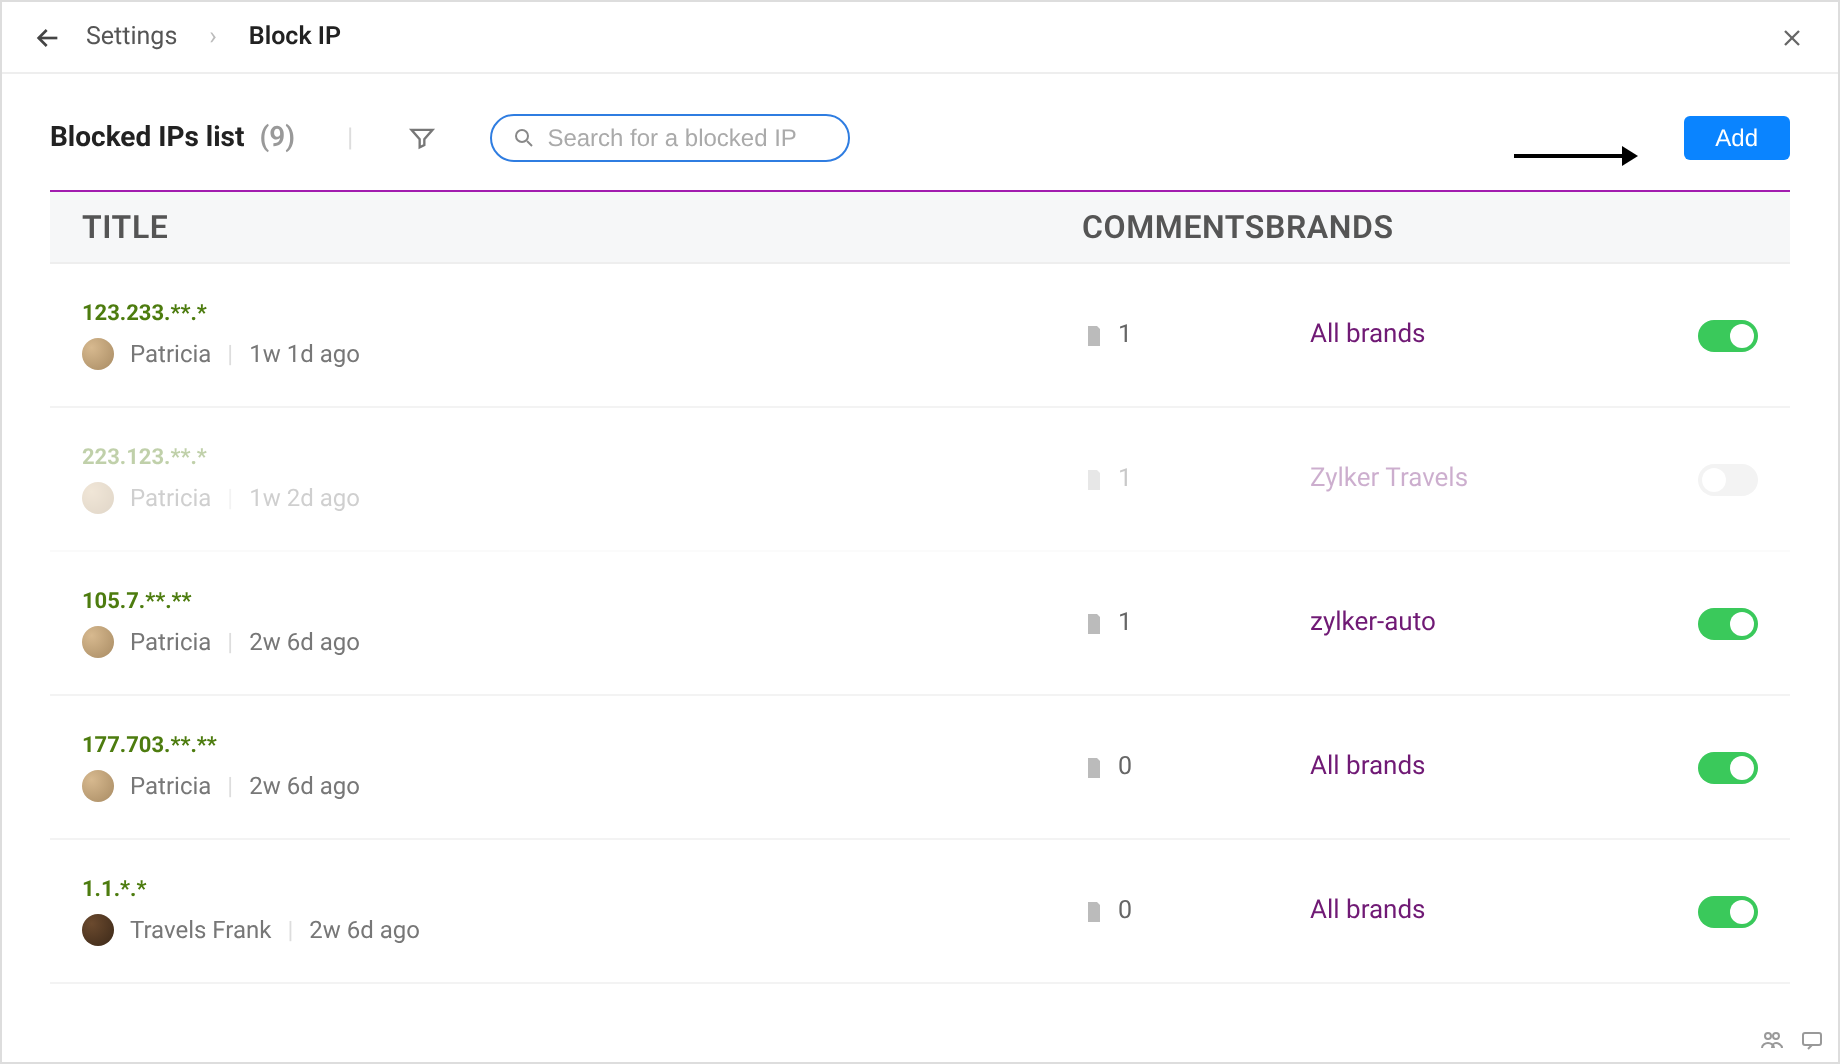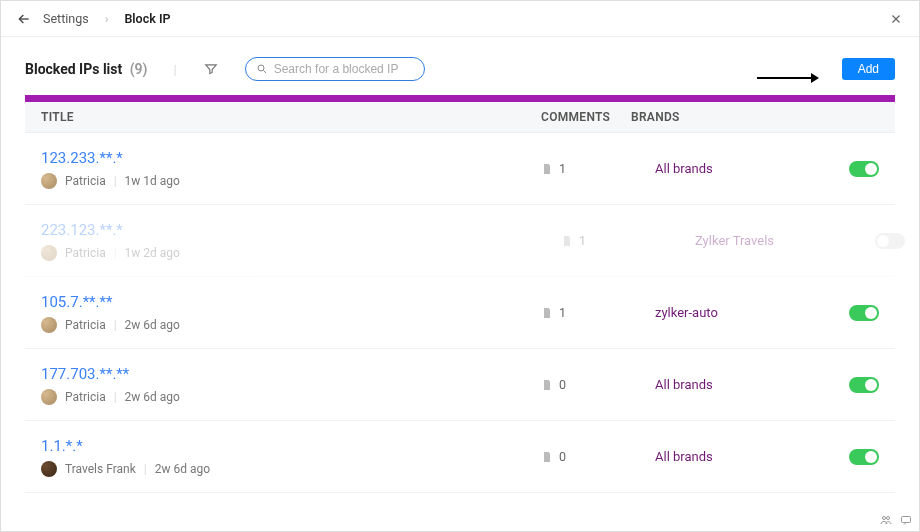--- a/index.html
+++ b/index.html
@@ -72,44 +72,44 @@
     border: none;
     border-radius: 3px;
     padding: 4px 16px;
     font-size: 12px;
     cursor: pointer;
   }
 
   .table-head {
     display: flex;
     background: #f6f7f8;
-    border-top: 7px solid #a21caf;
+    border-top: 1px solid #a21caf;
     border-bottom: 1px solid #eee;
     padding: 8px 16px;
-    font-size: 12px;
+    font-size: 16px;
     font-weight: 600;
     color: #555;
     letter-spacing: 0.3px;
   }
   .col-title { flex: 0 0 500px; }
   .col-comments { flex: 0 0 90px; }
   .col-brands { flex: 0 0 160px; }
   .col-toggle { flex: 1; text-align: right; }
 
   .rows { }
   .row {
     display: flex;
     align-items: center;
     padding: 14px 16px;
     border-bottom: 1px solid #f3f3f3;
     min-height: 72px;
   }
-  .row.disabled { opacity: 0.35; gap: 20px; }
+  .row.disabled { opacity: 0.35; }
   .cell-title { flex: 0 0 500px; display:flex; flex-direction:column; gap:6px; }
-  .ip { font-weight: 400; font-size: 15px; color: #3b82f6; }
+  .ip { font-weight: 700; font-size: 11px; color: #4d7c0f; }
   .meta { display:flex; align-items:center; gap:8px; font-size:12px; color:#777; }
   .avatar { width:16px; height:16px; border-radius:50%; display:inline-block; }
   .av-p { background: radial-gradient(circle at 30% 30%, #d7b98f, #a88b63); }
   .av-j { background: radial-gradient(circle at 30% 30%, #6b4a2e, #3b2818); }
   .meta-div { color:#ddd; }
   .cell-comments { flex: 0 0 90px; display:flex; align-items:center; gap:6px; color:#666; font-size:12.5px; }
   .doc-icon { width:12px; height:14px; color:#bbb; }
   .cell-brands { flex: 0 0 160px; font-size:13px; color:#701a75;margin-left:24px; }
   .cell-toggle { flex:1; display:flex; justify-content:flex-end; }
   .toggle {

